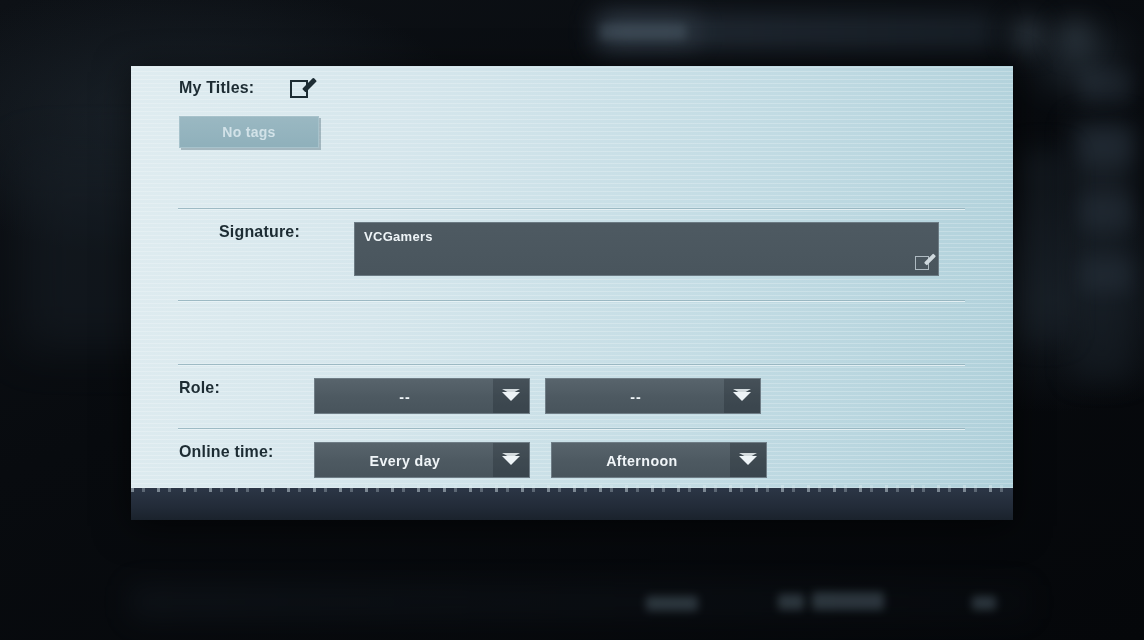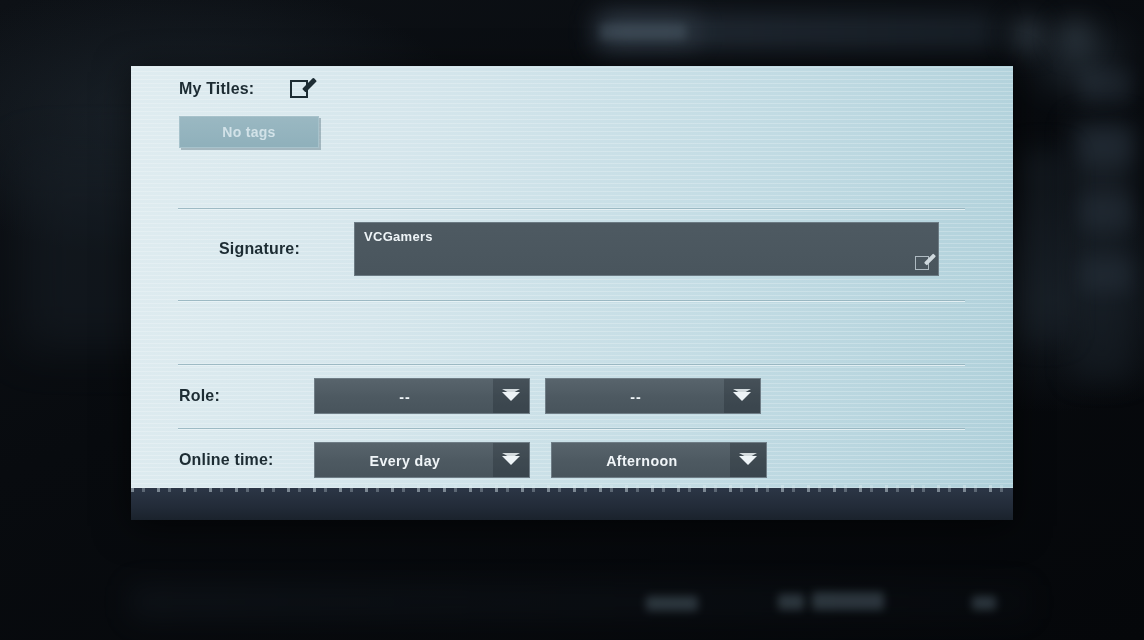--- a/index.html
+++ b/index.html
@@ -201,21 +201,21 @@
         rgba(220,235,240,0.55) 11px, rgba(220,235,240,0.55) 14px,
         transparent 14px, transparent 26px);
     opacity: 0.5;
   }
 
   
   .row {
     position: absolute;
     left: 0; right: 4px;
     display: flex;
-    align-items: center;
+    align-items: flex-start;
     z-index: 2;
   }
 
   .label {
     width: 135px;
     margin-left: 48px;
     font-size: 17px;
     font-weight: bold;
     color: #1d2c33;
     font-family: "Liberation Sans Narrow", "Liberation Sans", sans-serif;

